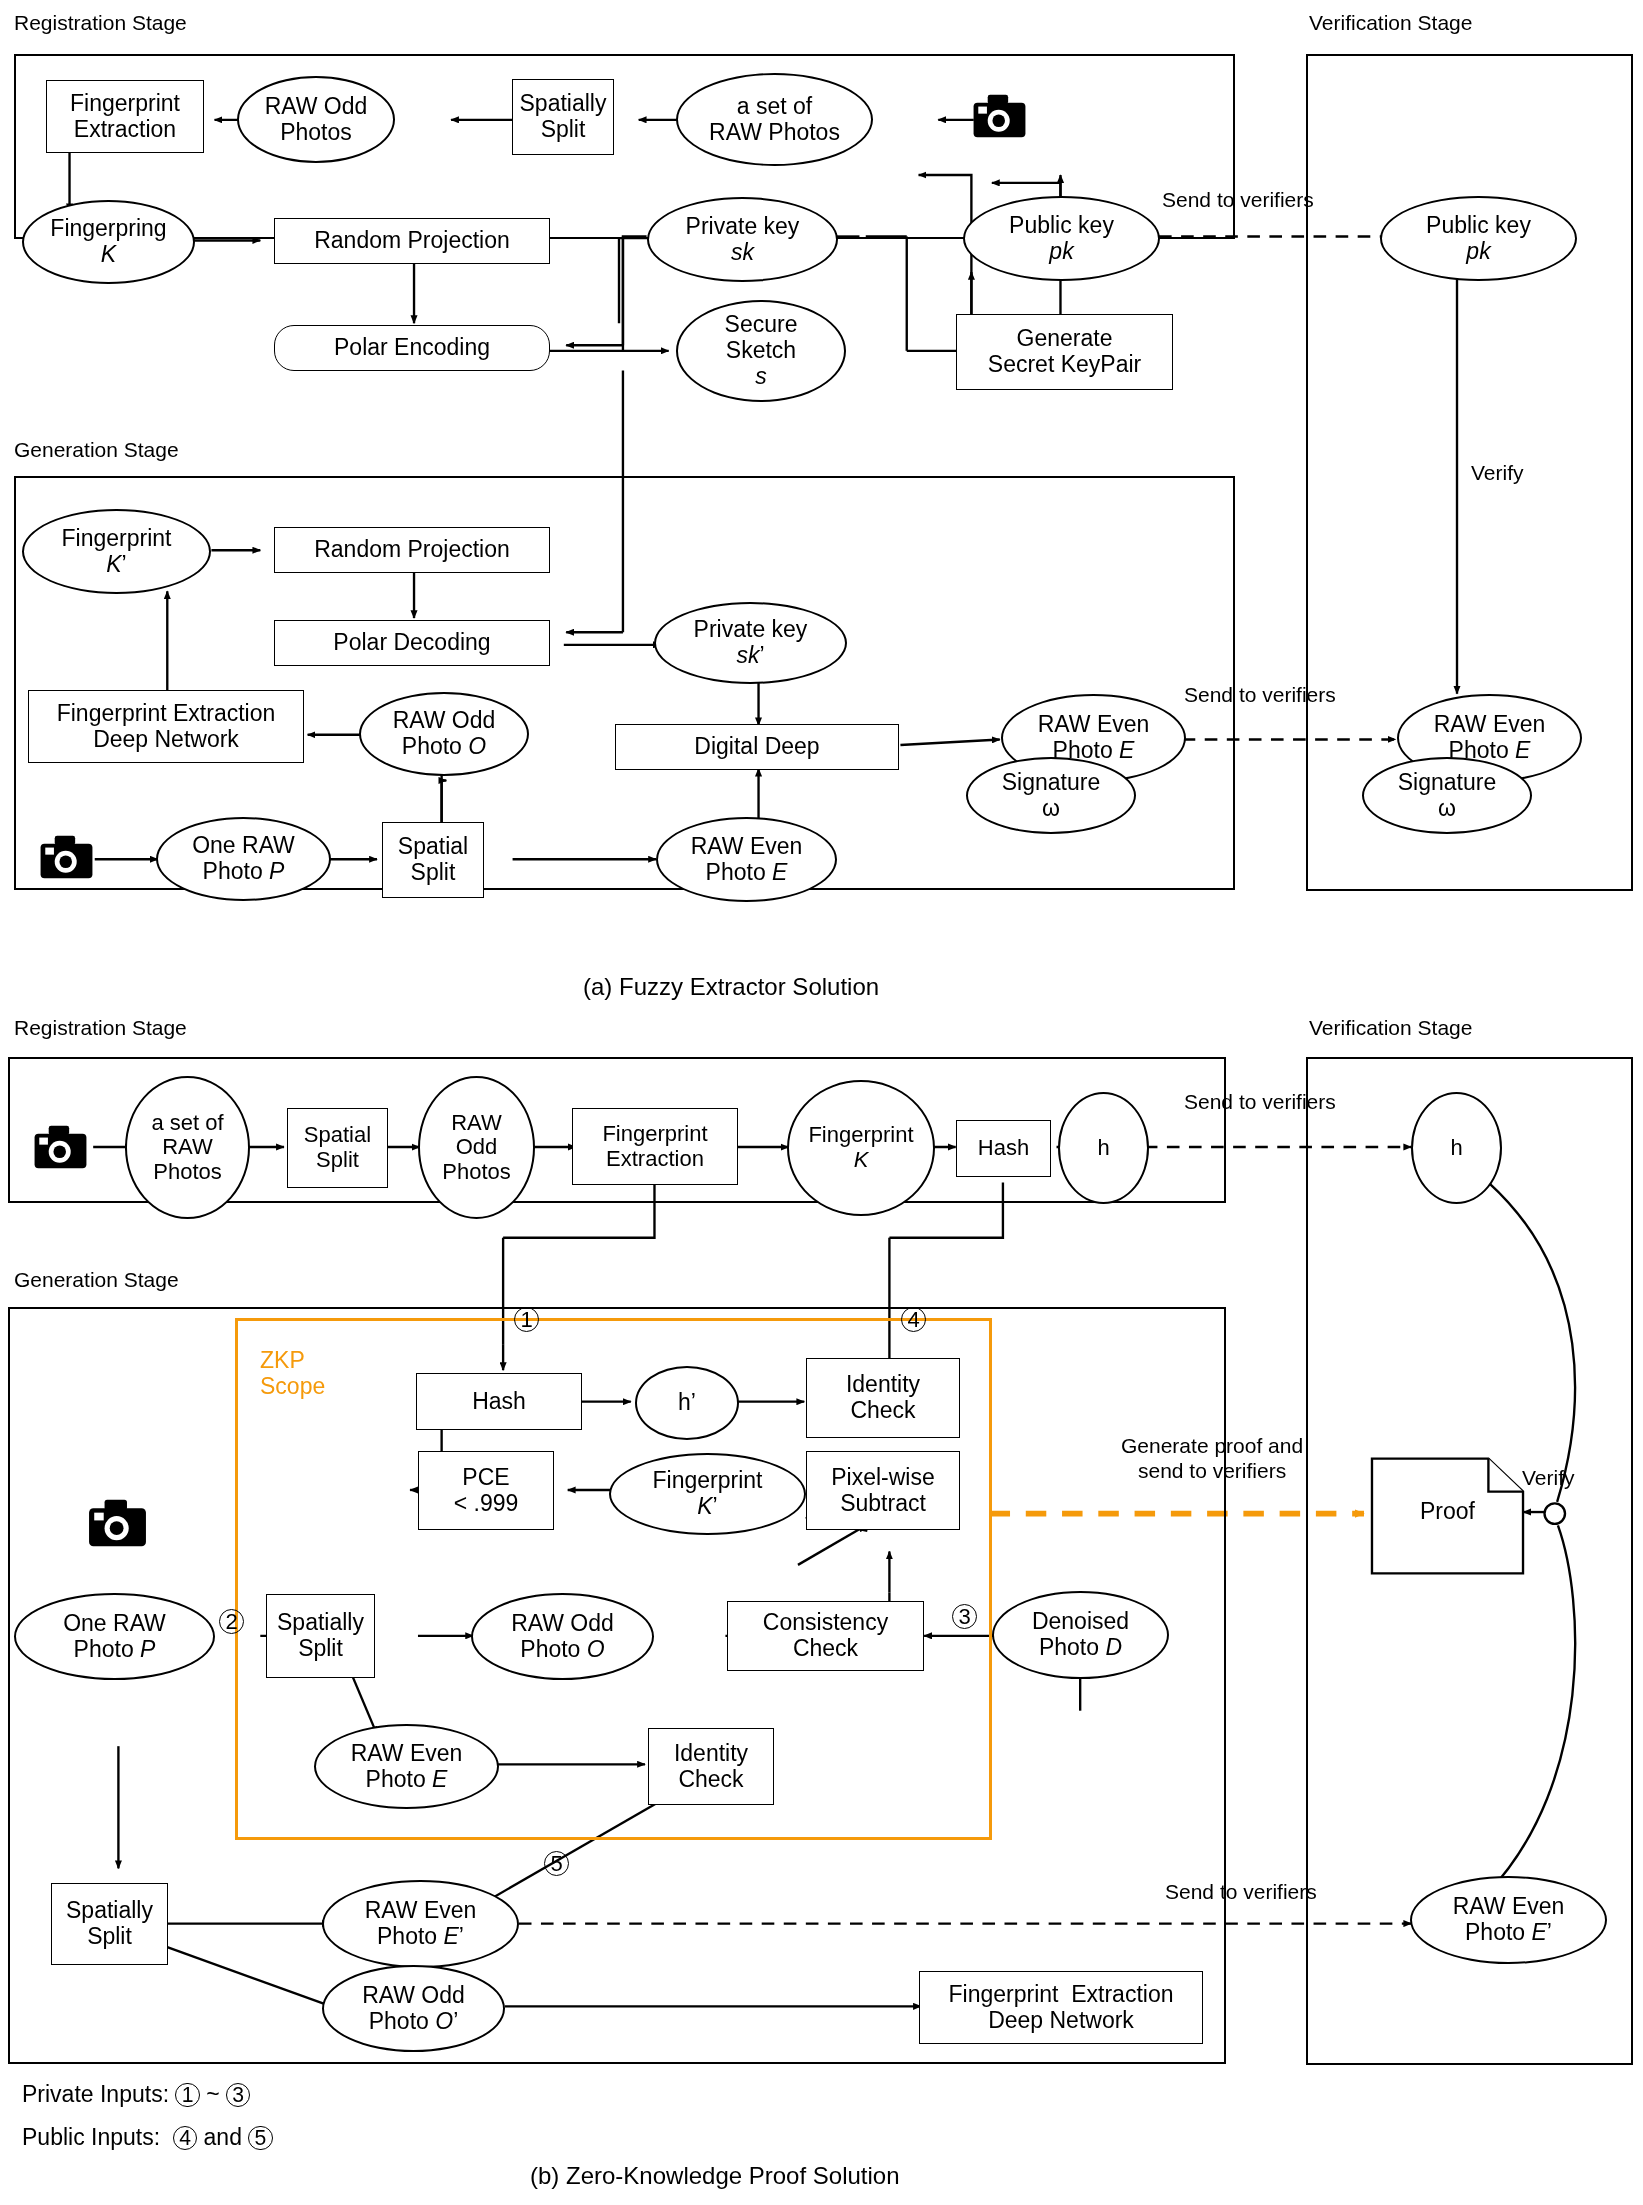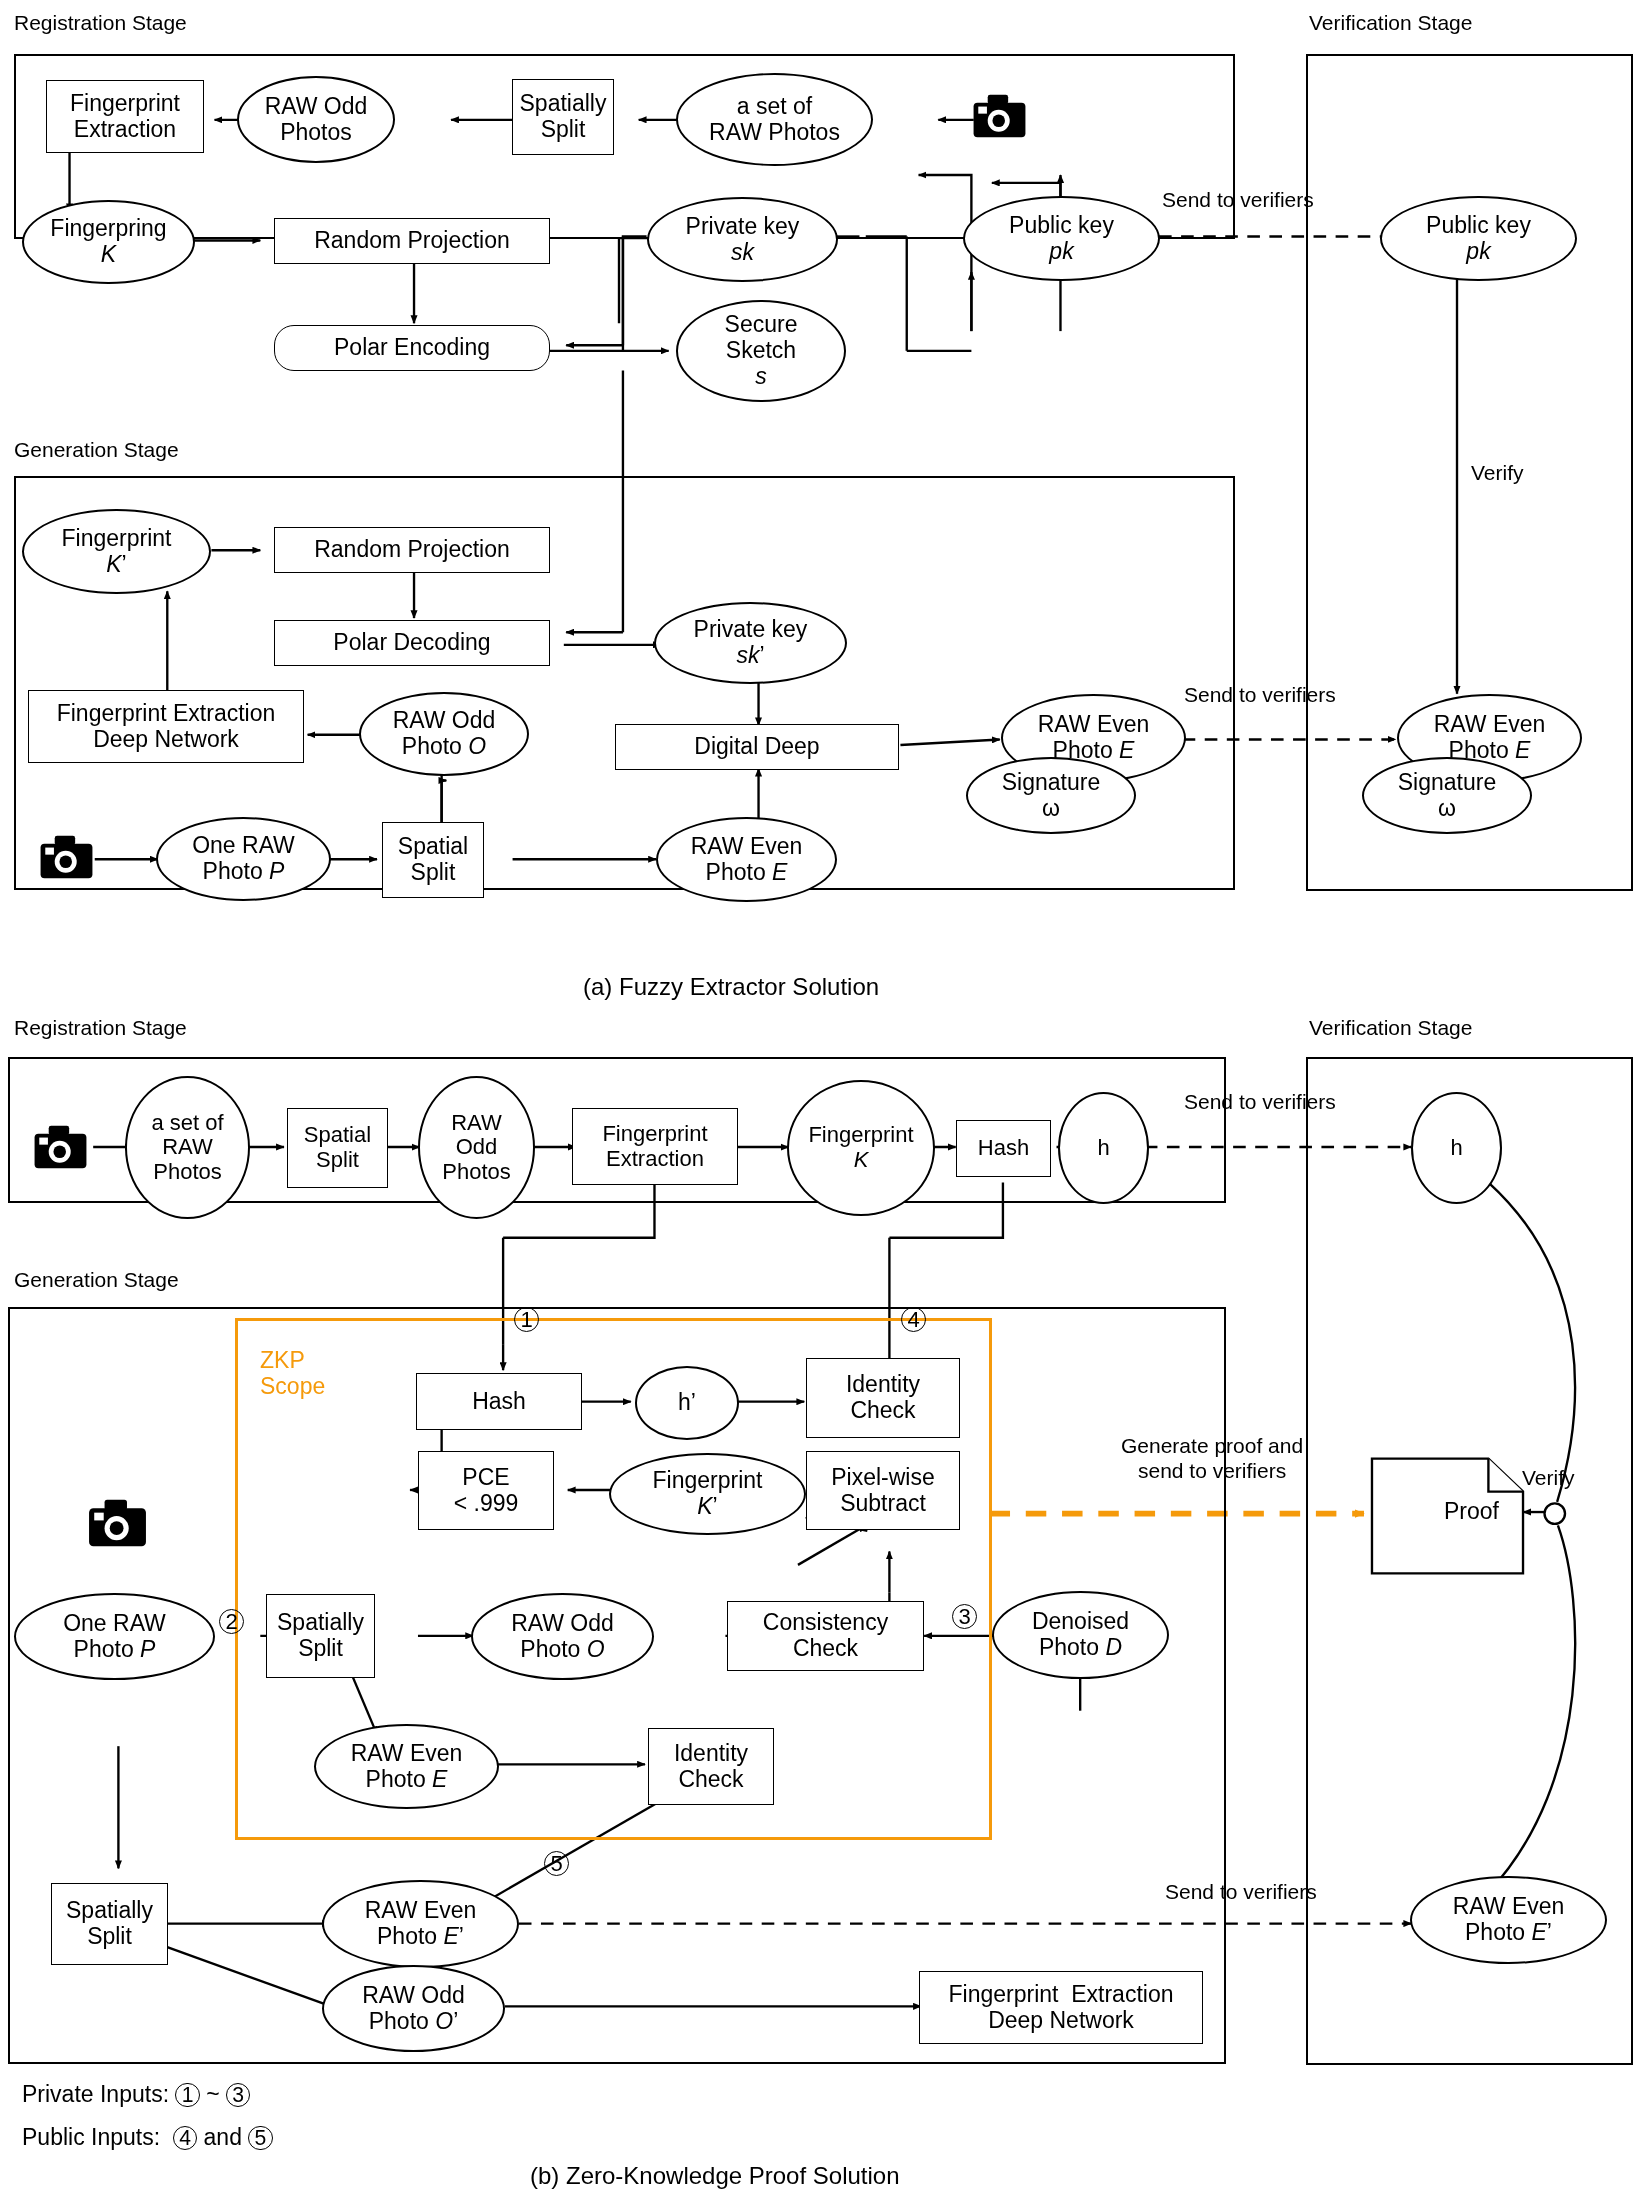--- a/index.html
+++ b/index.html
@@ -240,20 +240,23 @@
     </div>
 
   <div class="node box" style="left:274px;top:325px;width:276px;height:46px;font-size:23px;border-radius:20px;">
     <span>Polar Encoding</span>
     </div>
 
   <div class="node ell" style="left:676px;top:300px;width:170px;height:102px;font-size:23px;">
     <span>Secure<br>Sketch<br><i>s</i></span>
     </div>
 
+  <div class="node box" style="left:956px;top:314px;width:217px;height:76px;font-size:23px;">
+    <span>Generate<br>Secret KeyPair</span>
+    </div>
 
   <div class="lbl" style="left:1162px;top:188px;font-size:21px;">Send to verifiers</div>
 
   <div class="lbl" style="left:1471px;top:461px;font-size:21px;">Verify</div>
 
   <div class="node ell" style="left:22px;top:509px;width:189px;height:85px;font-size:23px;">
     <span>Fingerprint<br><i>K</i>’</span>
     </div>
 
   <div class="node box" style="left:274px;top:527px;width:276px;height:46px;font-size:23px;">
@@ -466,21 +469,21 @@
 
   <div class="lbl" style="left:1522px;top:1466px;font-size:21px;">Verify</div>
 
   <div class="lbl" style="left:1165px;top:1880px;font-size:21px;">Send to verifiers</div>
 
   <div style="position:absolute;left:1370px;top:1457px;width:155px;height:118px;">
     <svg width="155" height="118" viewBox="0 0 196 150">
       <path d="M2,2 L150,2 L194,44 L194,148 L2,148 Z" fill="#fff" stroke="#000" stroke-width="3"></path>
       <path d="M150,2 L150,44 L194,44" fill="#fff" stroke="#000" stroke-width="3"></path>
     </svg>
-    <div style="position:absolute;left:0;top:41px;width:155px;text-align:center;font-size:23px;margin-left:24px;">Proof</div>
+    <div style="position:absolute;left:0;top:41px;width:155px;text-align:center;font-size:23px;">Proof</div>
   </div>
 
   <div class="node ell" style="left:1410px;top:1876px;width:197px;height:88px;font-size:23px;">
     <span>RAW Even<br>Photo <i>E</i>’</span>
     </div>
 
   <div class="lbl" style="left:22px;top:2081px;font-size:23px;">Private Inputs: <span class="circnum">1</span> ~ <span class="circnum">3</span></div>
   <div class="lbl" style="left:22px;top:2124px;font-size:23px;">Public Inputs:&nbsp; <span class="circnum">4</span> and <span class="circnum">5</span></div>
 
   <div class="caption" style="left:530px;top:2162px;font-size:24px;">(b) Zero-Knowledge Proof Solution</div>

